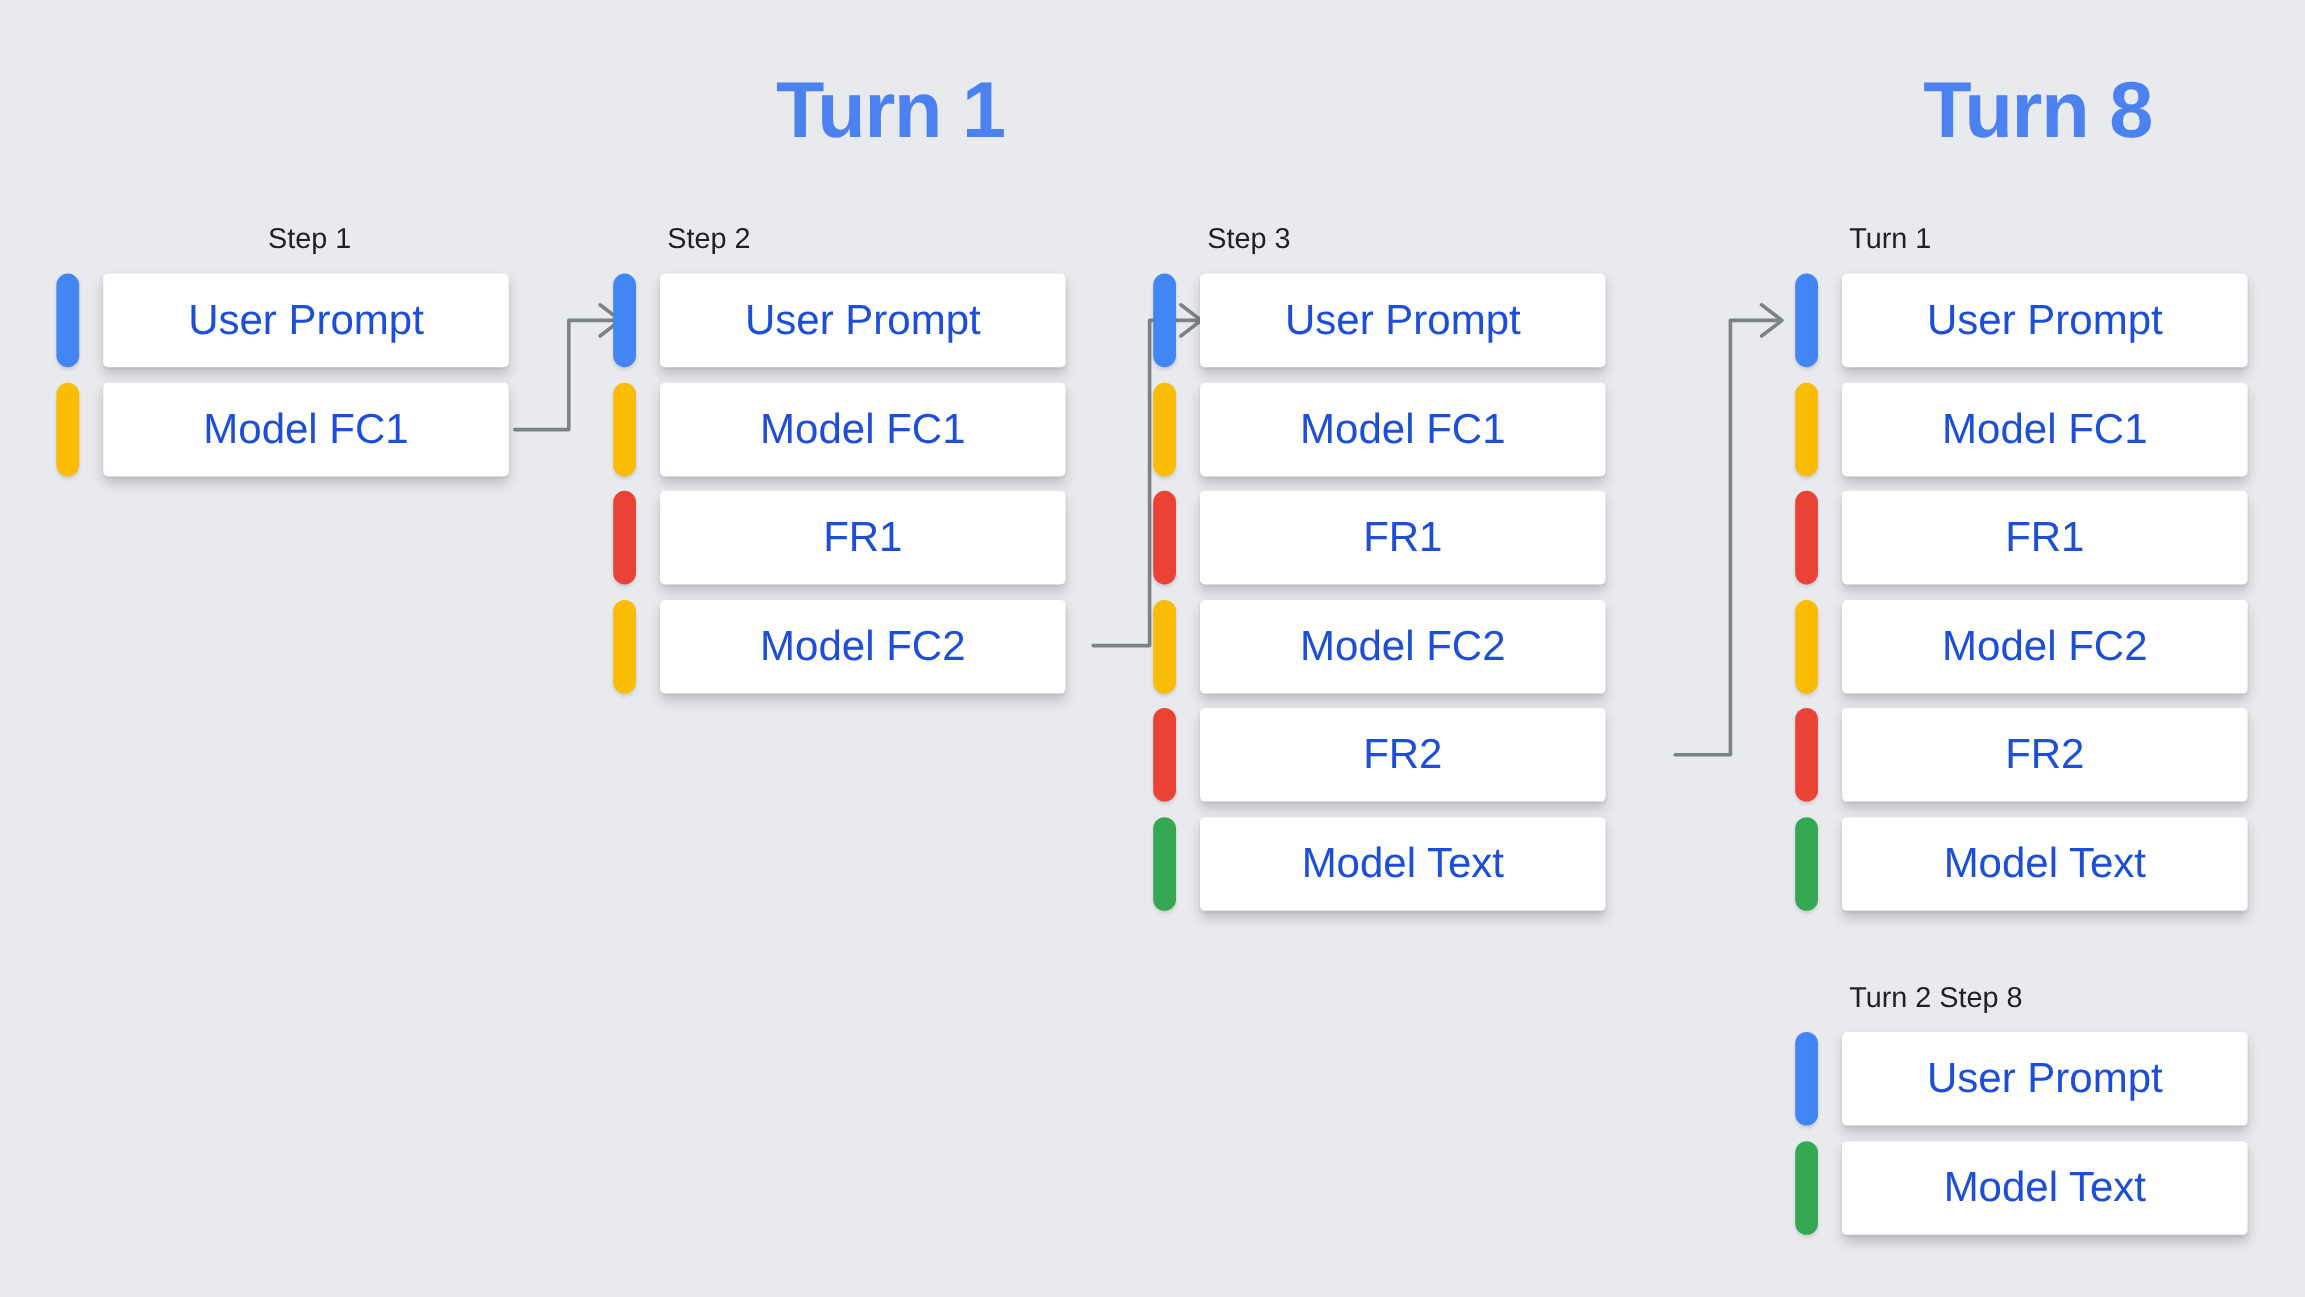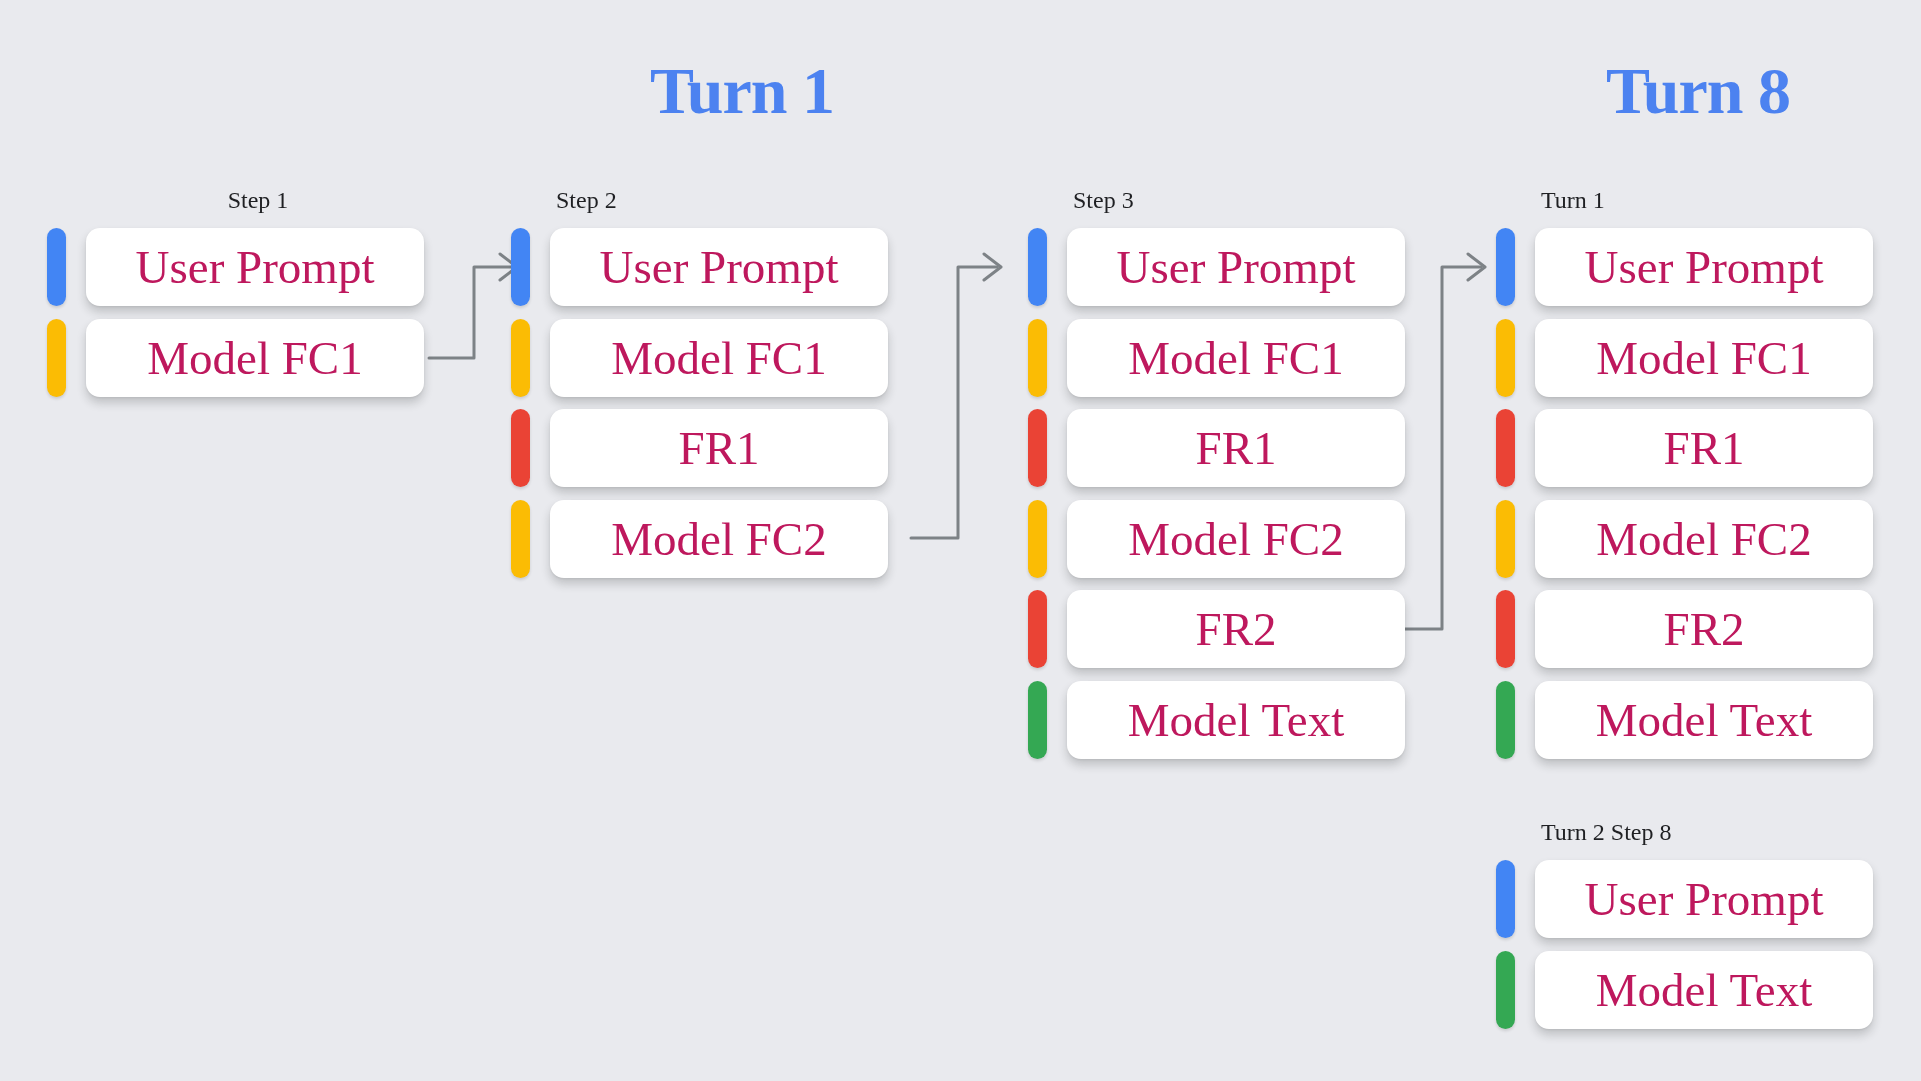--- a/index.html
+++ b/index.html
@@ -1,47 +1,47 @@
 <!DOCTYPE html>
 <html><head>
 <meta charset="utf-8">
 <style>
   html,body { margin:0; padding:0; background:#e9eaee; }
   .canvas {
     position:relative; width:1883px; height:1081px; overflow:hidden;
     background:#e9eaee;
-    font-family:Liberation Serif, serif;
+    font-family:Liberation Sans, sans-serif;
     color:#202124;
   }
   .turn-title {
     position:absolute; top:56px; margin:0; width:330px;
     font-size:66px; font-weight:600; letter-spacing:-1px;
     text-align:center; line-height:70px;
   }
   .title-1 { left:577px; }
   .title-2 { left:1533px; }
   .column { position:absolute; width:377px; }
   .col-step1 { left:47px;   top:188px;text-align:center; }
   .col-step2 { left:511px;  top:188px; }
-  .col-step3 { left:1028px; top:188px; }
+  .col-step3 { left:961px; top:188px; }
   .col-turn1 { left:1496px; top:188px; }
   .col-turn2step1 { left:1496px; top:820px; }
   .col-label {
     font-size:24px; line-height:24px; font-weight:400;
     margin:0 0 16px 45px; color:#1f2023;
   }
   .row { display:flex; gap:20px; height:78px; margin-bottom:12.5px; }
   .pill {
     flex:none; width:19px; border-radius:9.5px;
     box-shadow:0 2px 3px rgba(32,33,36,0.15);
   }
   .box {
-    flex:1; background:#ffffff; border-radius:14px;
+    flex:1; background:#ffffff; border-radius:4px;
     display:flex; align-items:center; justify-content:center;
-    font-size:47px; font-weight:400; color:#be185d;
+    font-size:35px; font-weight:400; color:#1d4ed8;
     box-shadow:0 6px 10px rgba(32,33,36,0.20), 0 1px 2px rgba(32,33,36,0.08);
   }
   .arrows { position:absolute; left:0; top:0; pointer-events:none; }
   .arrow-path {
     fill:none; stroke:#7d8286; stroke-width:3;
     stroke-linecap:round; stroke-linejoin:round;
   }
 </style>
 </head>
 <body>

